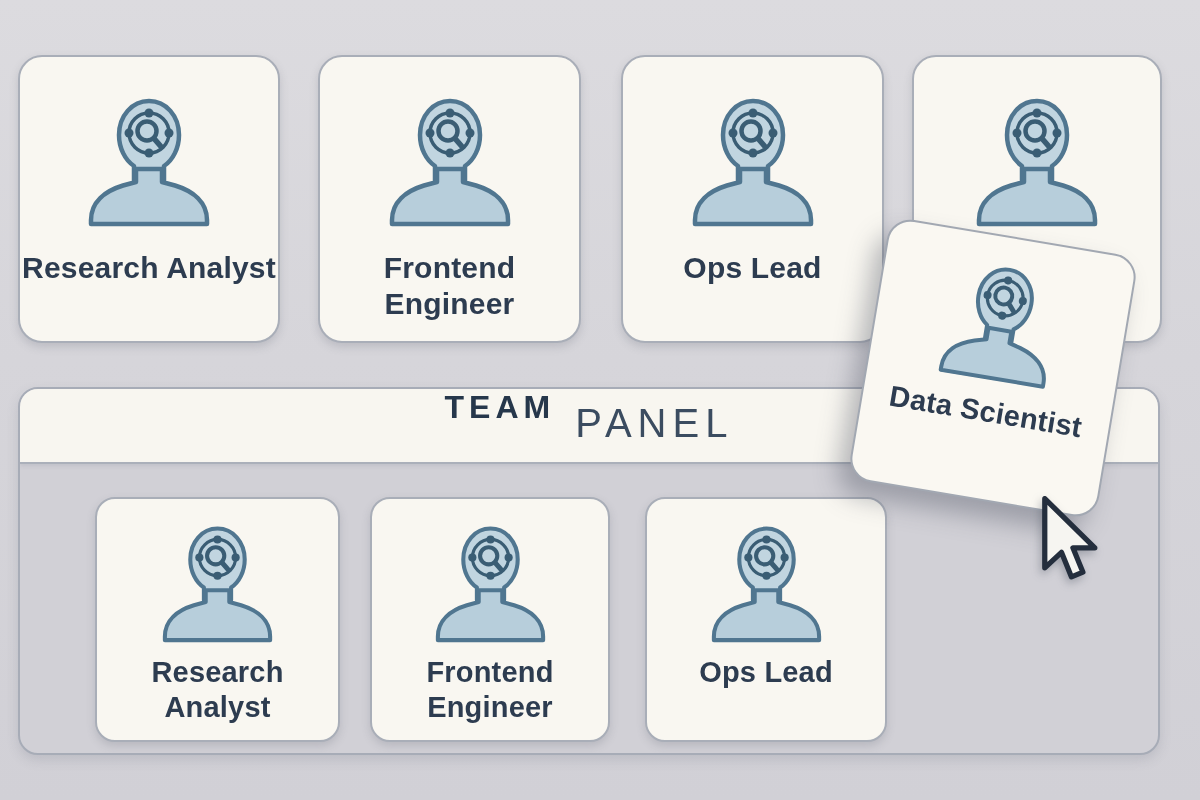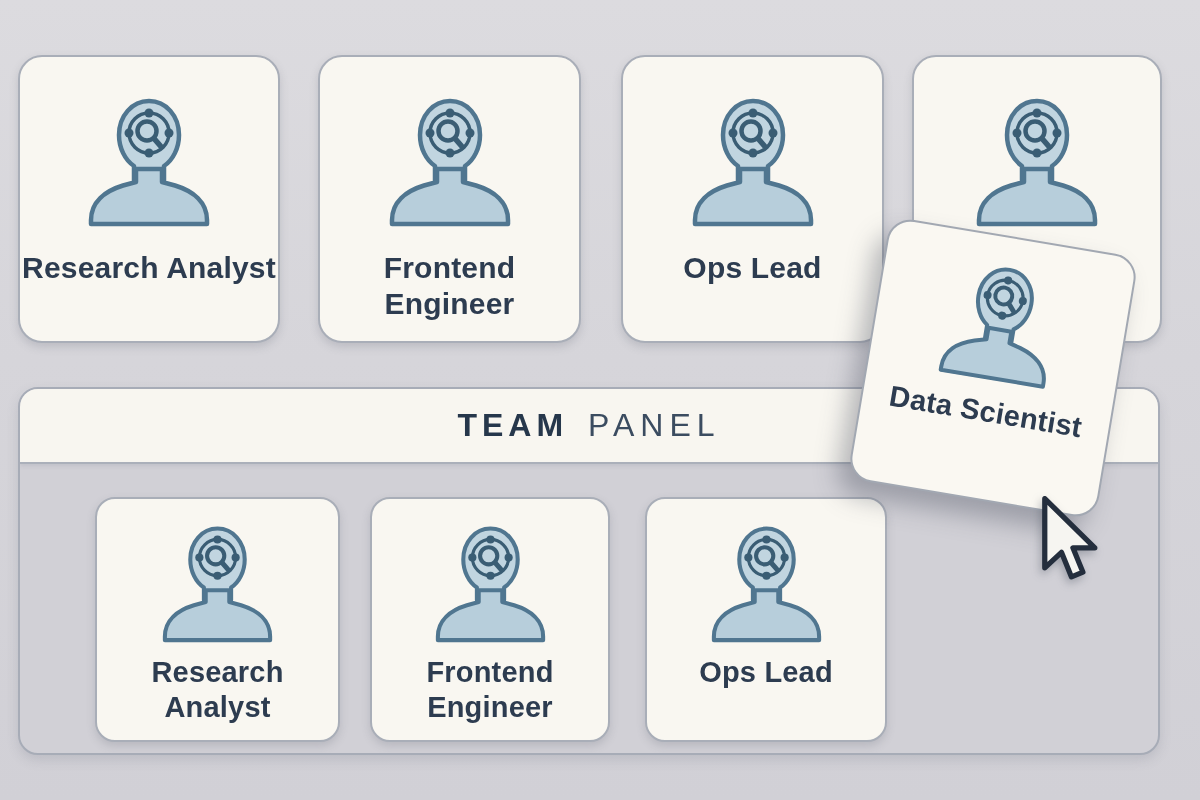--- a/index.html
+++ b/index.html
@@ -35,28 +35,28 @@
   
   .team-panel{
     position:absolute;left:18px;top:387px;width:1142px;height:368px;
     box-sizing:border-box;border:2.5px solid #a7acb7;border-radius:20px;
     background:#d1d0d6;overflow:hidden;
     box-shadow:0 5px 12px rgba(95,100,115,.18);
   }
   .panel-header{
     height:73px;background:#f8f6f0;
     border-bottom:2.5px solid #abb0ba;
-    display:flex;align-items:center;justify-content:center;
+    display:flex;justify-content:center;
     box-shadow:0 2px 4px rgba(100,105,120,.14);
   }
   .panel-title-primary{
     font-size:32px;font-weight:700;color:#26374b;letter-spacing:5px;
   }
   .panel-title-secondary{
-    font-size:32px;font-weight:500;color:#3b4c60;letter-spacing:6px;margin-left:20px;
+    font-size:40px;font-weight:500;color:#3b4c60;letter-spacing:6px;margin-left:20px;margin-top:12px;
   }
   .panel-body{position:relative;height:293px;}
   .panel-card{top:33px;height:245px;padding-top:24px;border-radius:20px;}
   .p1{left:75px;width:245px;}
   .p2{left:350px;width:240px;}
   .p3{left:625px;width:242px;}
   .panel-card .persona svg{width:127px;height:120px;}
   .panel-card .role-label{margin-top:12px;font-size:29px;line-height:1.2;}
   
   .drag-card{

